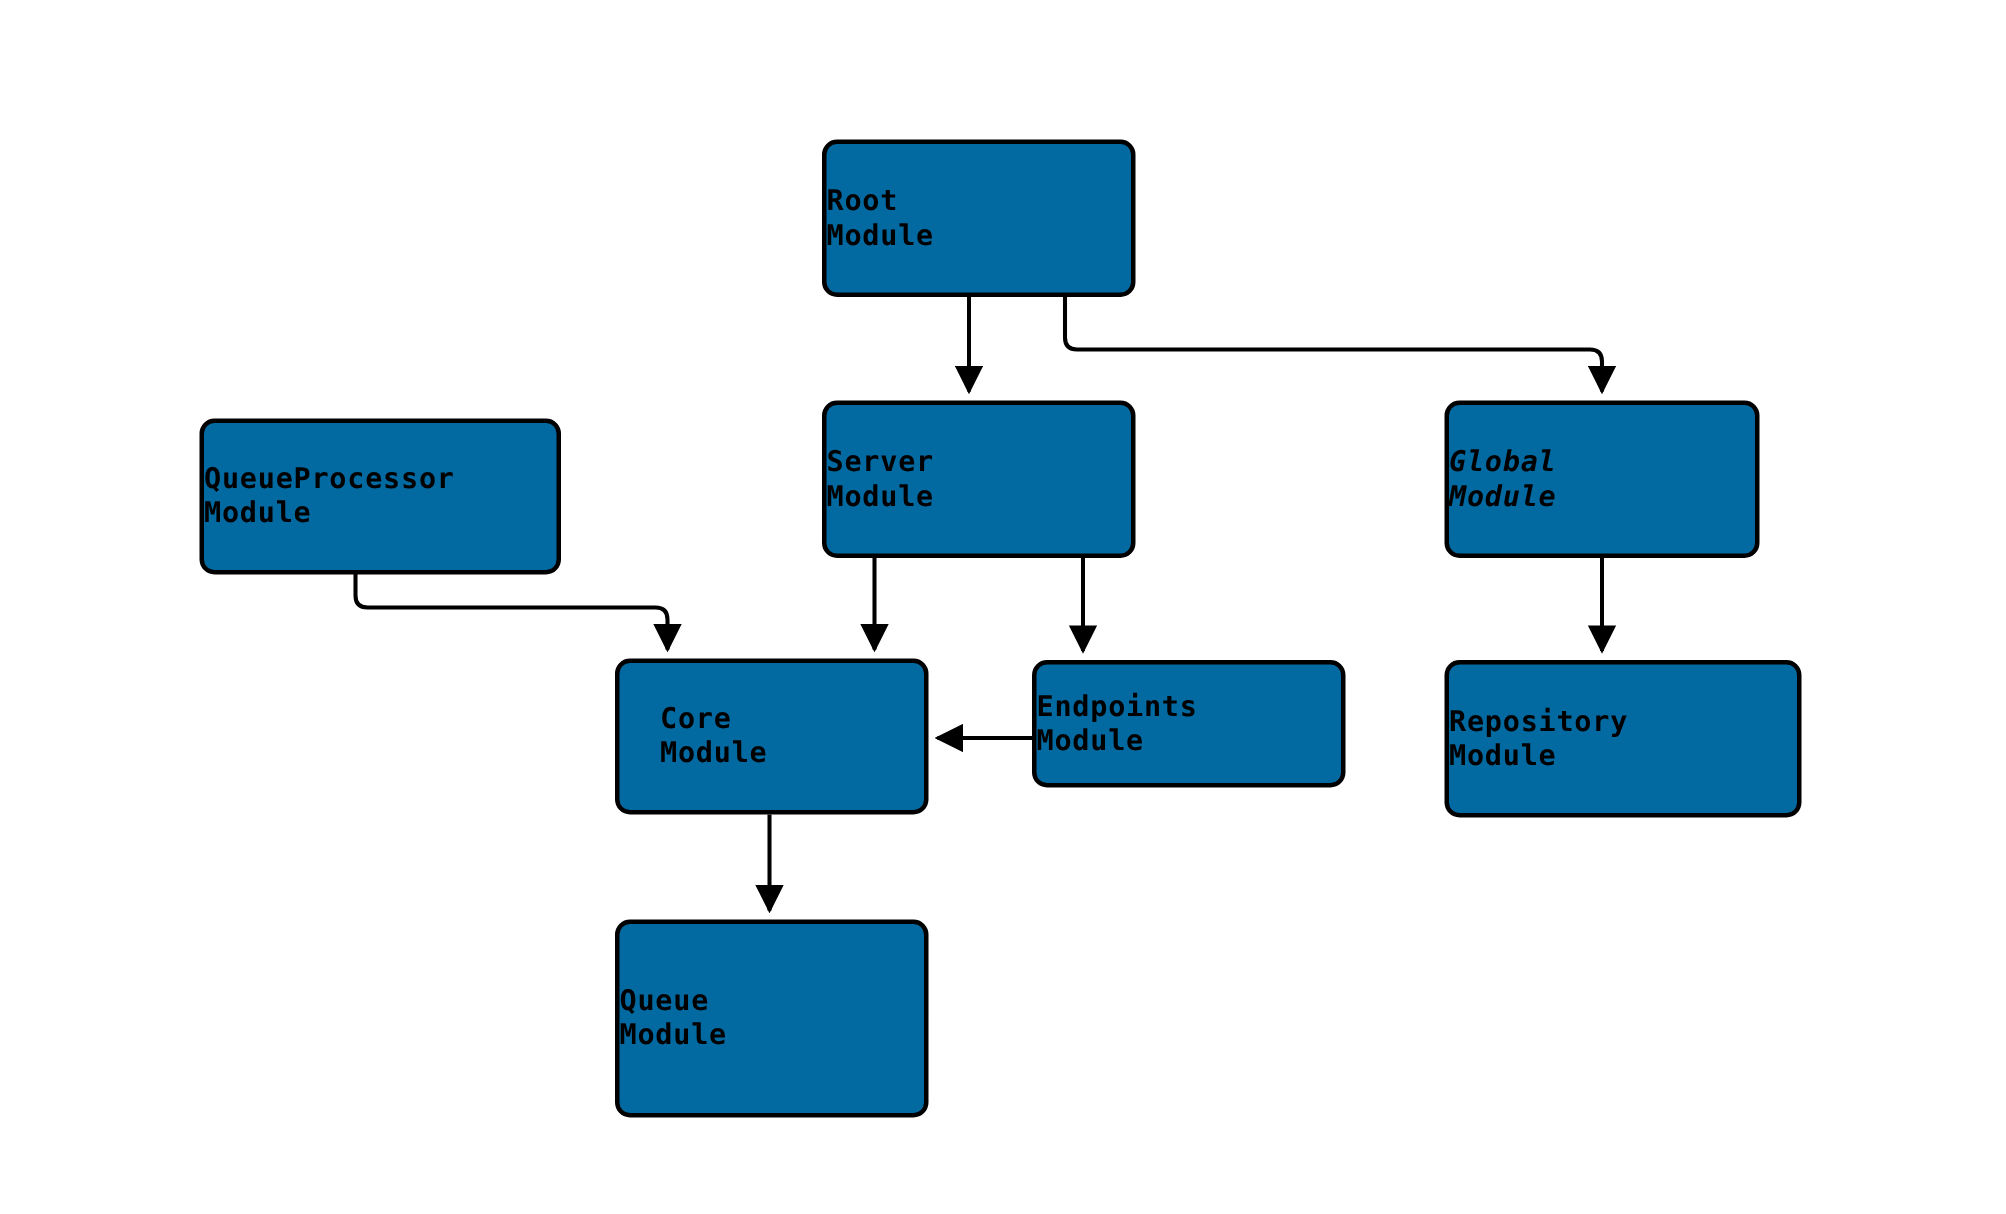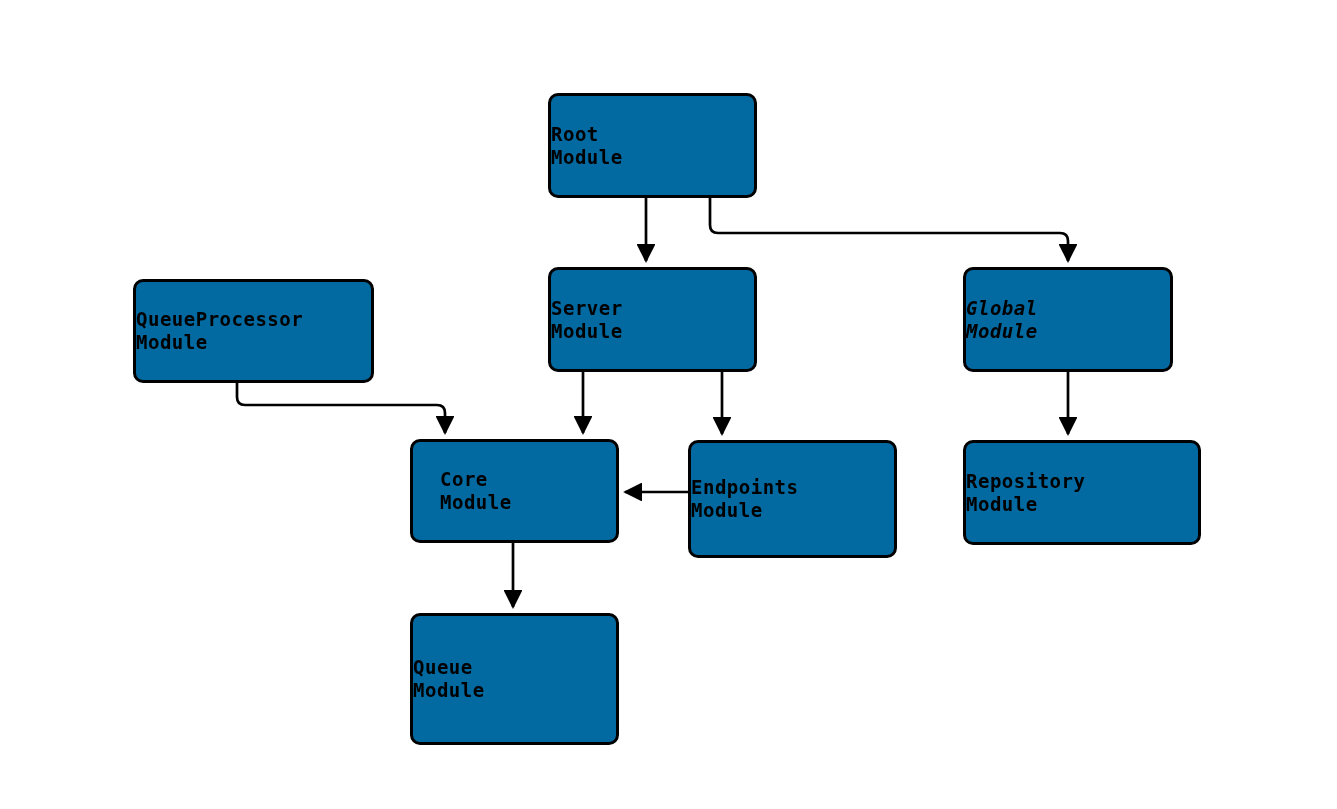--- a/index.html
+++ b/index.html
@@ -45,21 +45,21 @@
     letter-spacing: 0.5px;
   }
   .node span { display: block; }
 
   
   #n-root         { left: 548px; top:  93px; width: 209px; height: 105px; }
   #n-queueproc    { left: 133px; top: 267px; width: 241px; height: 104px; margin-top: 12px; }
   #n-server       { left: 548px; top: 267px; width: 209px; height: 105px; }
   #n-global       { left: 963px; top: 267px; width: 210px; height: 105px; font-style: italic; }
   #n-core         { left: 410px; top: 439px; width: 209px; height: 104px; padding-left: 27px; }
-  #n-endpoints    { left: 688px; top: 440px; width: 209px; height: 118px; }
+  #n-endpoints    { left: 688px; top: 440px; width: 209px; height: 85px; }
   #n-repository   { left: 963px; top: 440px; width: 238px; height: 105px; }
   #n-queue        { left: 410px; top: 613px; width: 209px; height: 132px; }
 </style>
 </head>
 <body>
 
 <div class="canvas">
 
   <svg class="edges-layer" viewBox="0 0 1337 809" xmlns="http://www.w3.org/2000/svg">
     <defs>

